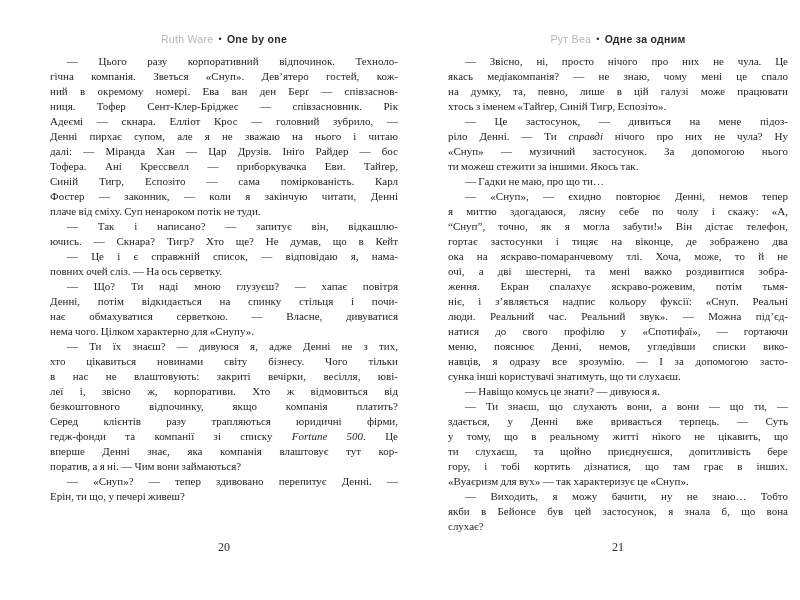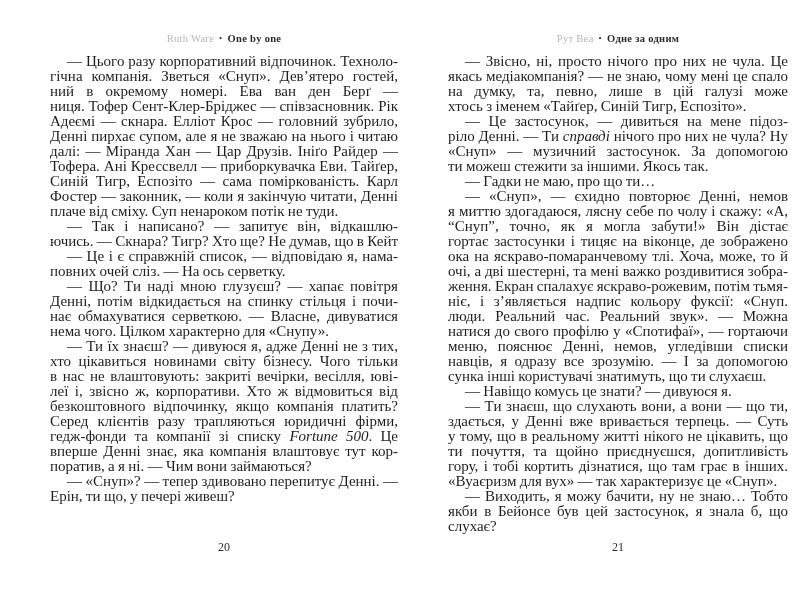--- a/index.html
+++ b/index.html
@@ -14,34 +14,34 @@
     background: #ffffff;
     font-family: "Liberation Serif", serif;
   }
   .page { position: absolute; top: 0; height: 600px; }
   .page.left  { left: 50px;  width: 348px; }
   .page.right { left: 448px; width: 340px; }
 
   .running-head {
     position: absolute; top: 33px; left: 0; right: 0;
     text-align: center;
-    font-family: Liberation Serif, serif;
+    font-family: Liberation Sans, sans-serif;
     font-size: 10.5px;
     letter-spacing: 0.3px;
     color: #2e2e2e;
     white-space: nowrap;
   }
   .running-head .author { color: #b6b6b6; }
   .running-head .sep { color: #2e2e2e; margin: 0 5px; font-size: 9px; vertical-align: 1px; }
   .running-head .btitle { font-weight: 700; color: #2b2b2b; }
 
   .body-text {
     position: absolute; top: 54px; left: 0; right: 0;
     color: #1e1e1e;
-    font-size: 15px;
+    font-size: 11px;
     line-height: 15px;
   }
   .para { margin: 0; padding: 0; }
   .line {
     text-align: justify;
     text-align-last: justify;
     word-spacing: -0.4px;
     height: 15px;
     overflow: hidden;
     white-space: normal;
@@ -148,21 +148,21 @@
           <div class="line">навців, я одразу все зрозумію. — І за допомогою засто-</div>
           <div class="line last">сунка інші користувачі знатимуть, що ти слухаєш.</div>
         </div>
         <div class="para">
           <div class="line first last">— Навіщо комусь це знати? — дивуюся я.</div>
         </div>
         <div class="para">
           <div class="line first">— Ти знаєш, що слухають вони, а вони — що ти, —</div>
           <div class="line">здається, у Денні вже вривається терпець. — Суть</div>
           <div class="line">у тому, що в реальному житті нікого не цікавить, що</div>
-          <div class="line">ти почуття, та щойно приєднуєшся, допитливість бере</div>
+          <div class="line">ти слухаєш, та щойно приєднуєшся, допитливість бере</div>
           <div class="line">гору, і тобі кортить дізнатися, що там грає в інших.</div>
           <div class="line last">«Вуаєризм для вух» — так характеризує це «Снуп».</div>
         </div>
         <div class="para">
           <div class="line first">— Виходить, я можу бачити, ну не знаю… Тобто</div>
           <div class="line">якби в Бейонсе був цей застосунок, я знала б, що вона</div>
           <div class="line last">слухає?</div>
         </div>
       </div>
     <footer class="folio">21</footer>

